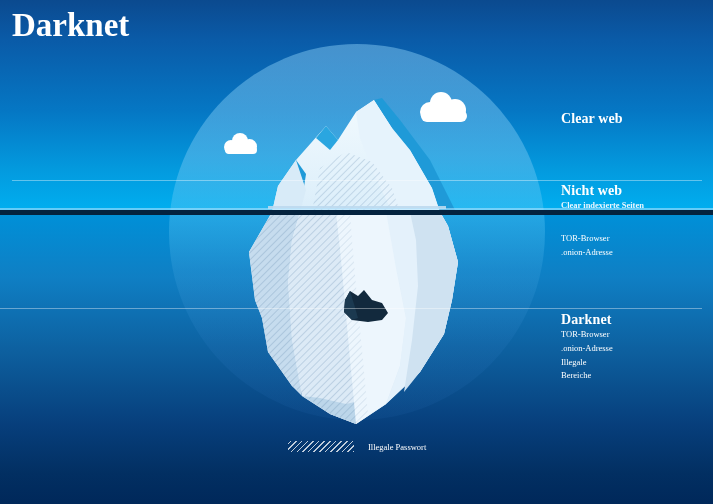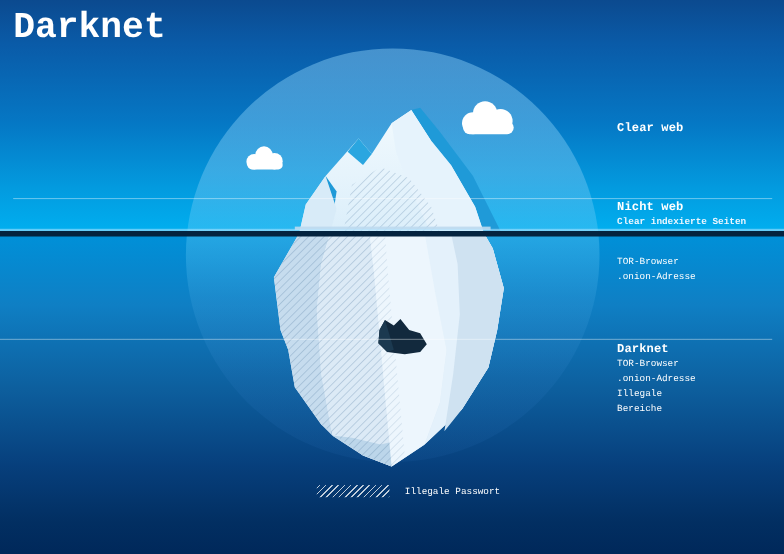--- a/index.html
+++ b/index.html
@@ -5,21 +5,21 @@
   html, body {
     margin: 0;
     padding: 0;
     background: #012b5e;
   }
   #stage {
     position: relative;
     width: 713px;
     height: 504px;
     overflow: hidden;
-    font-family: Liberation Mono, monospace;
+    font-family: Liberation Serif, serif;
     background: linear-gradient(to bottom,
         #0b4a8f 0%,
         #0a5ba8 8%,
         #0577c4 22%,
         #039bdf 34%,
         #00aeef 41.5%,
         #0090d8 42.5%,
         #0f7fc4 55%,
         #0d5f9e 70%,
         #073f7c 84%,
@@ -79,21 +79,21 @@
     position: absolute;
     height: 1px;
     background: rgba(255,255,255,0.38);
   }
   .rule-deepweb { left: 12px; width: 690px; top: 180px; }
   .rule-darknet { left: 0px;  width: 702px; top: 308px; }
 
   
   .label-group { position: absolute; color: #ffffff; }
   .label-title {
-    font-size: 11px;
+    font-size: 14px;
     font-weight: bold;
     letter-spacing: 0.1px;
     line-height: 1.15;
     white-space: nowrap;
   }
   .label-sub {
     font-size: 8.5px;
     font-weight: bold;
     line-height: 1.45;
     white-space: nowrap;

